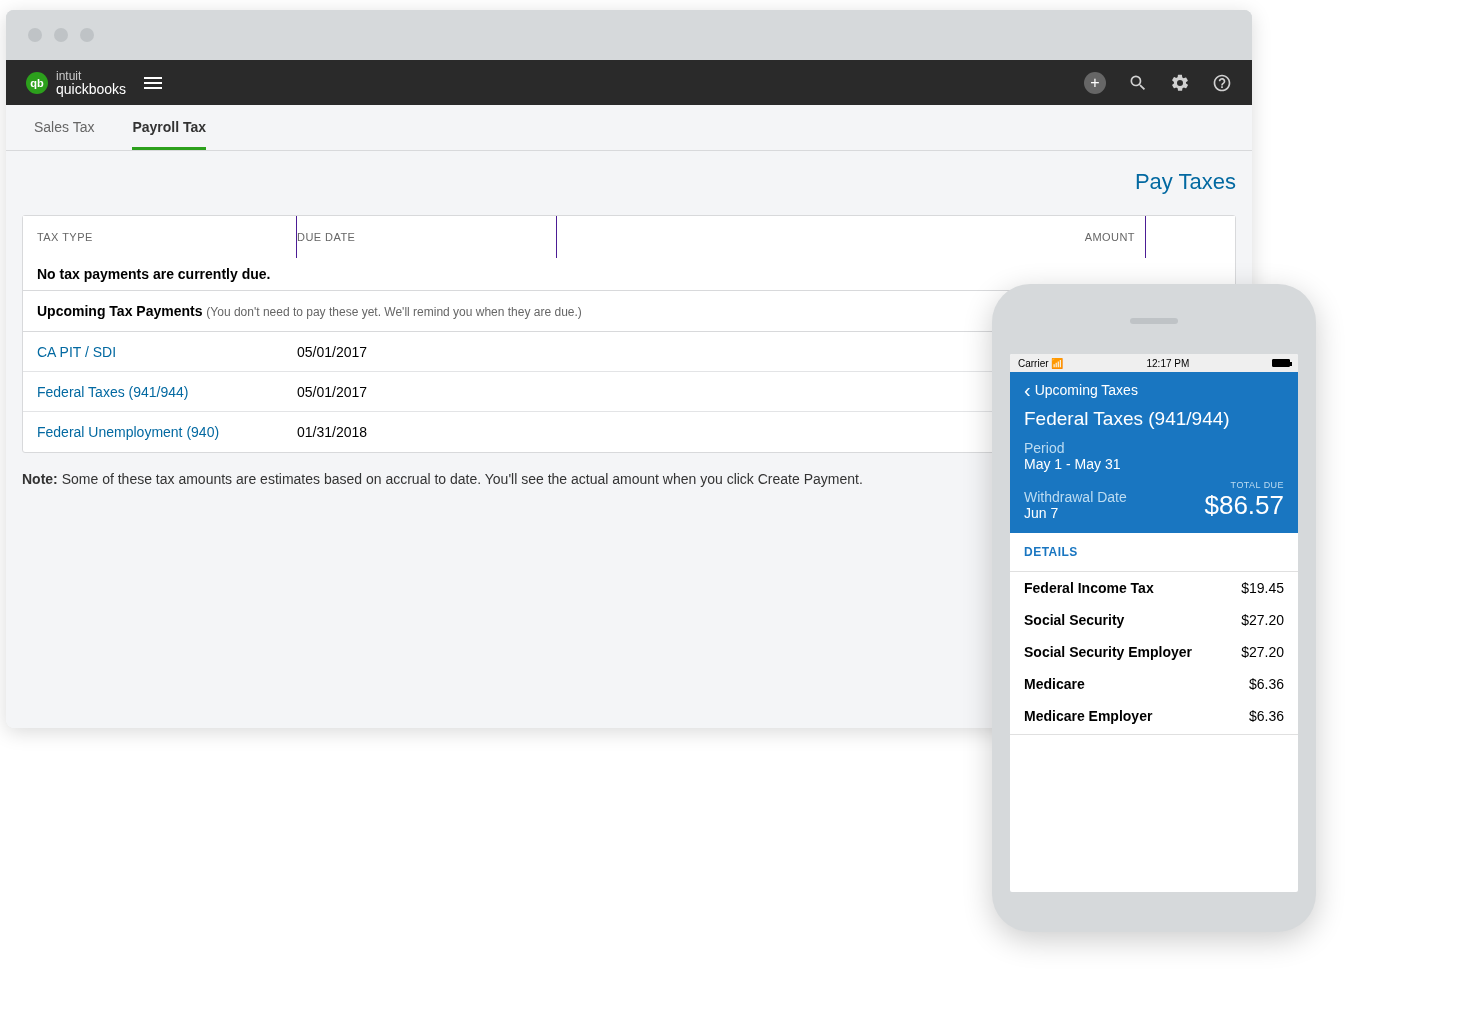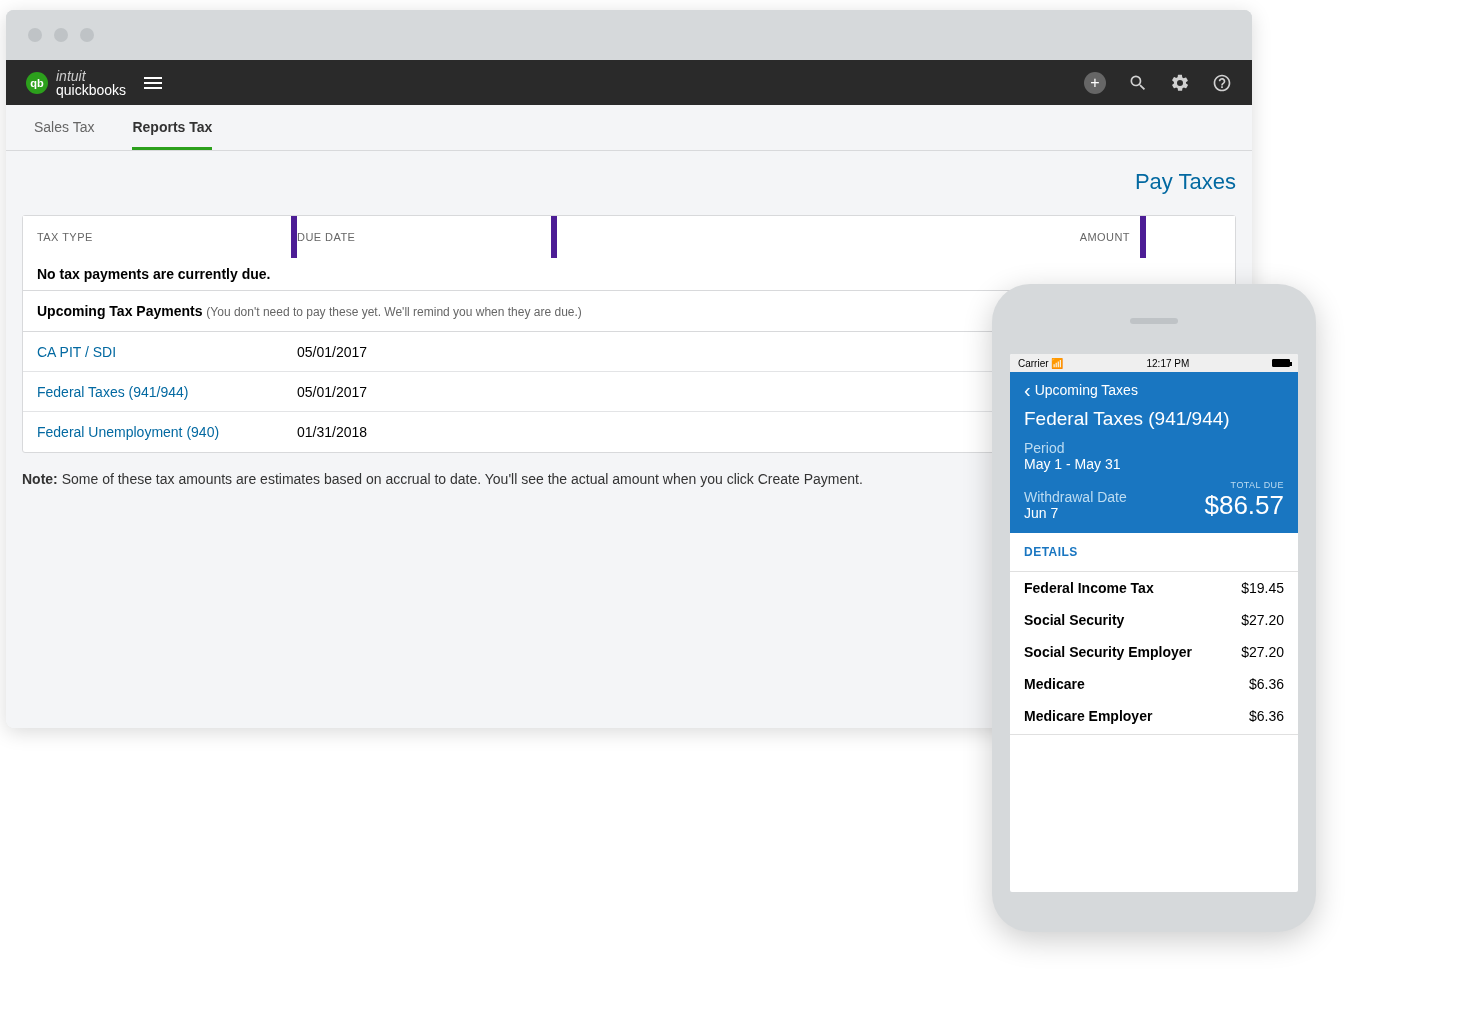--- a/index.html
+++ b/index.html
@@ -9,21 +9,21 @@
     .desktop-window { position: absolute; top: 10px; left: 6px; width: 1246px; height: 718px; background: #d6d9db; border-radius: 8px; box-shadow: 0 4px 20px rgba(0,0,0,0.15); overflow: hidden; }
     .window-chrome { height: 50px; background: #d6d9db; display: flex; align-items: center; padding-left: 22px; gap: 12px; }
     .chrome-dot { width: 14px; height: 14px; border-radius: 50%; background: #bfc3c6; }
     .window-inner { position: absolute; top: 50px; left: 0; right: 0; bottom: 0; background: #fff; }
 
     
     .topbar { height: 45px; background: #2a2a2a; display: flex; align-items: center; padding: 0 20px; }
     .qb-logo-wrap { display: flex; align-items: center; gap: 8px; }
     .qb-logo-circle { width: 22px; height: 22px; border-radius: 50%; background: #2ca01c; display: flex; align-items: center; justify-content: center; color: #fff; font-size: 11px; font-weight: 700; }
     .qb-name { display: flex; flex-direction: column; line-height: 1; color: #fff; }
-    .qb-name .small { font-size: 14px; color: #ccc; font-style: italic; }
+    .qb-name .small { font-size: 12px; color: #ccc; }
     .qb-name .big { font-size: 14px; font-weight: 400; }
     .hamburger { margin-left: 18px; display:flex; flex-direction:column; gap:3px; cursor:pointer;}
     .hamburger span { width:18px; height:2px; background:#fff; }
     .topbar-right { margin-left: auto; display: flex; align-items: center; gap: 22px; }
     .topbar-icon { width: 20px; height: 20px; fill: #d0d0d0; cursor:pointer; }
     .plus-circle { width: 22px; height: 22px; border-radius:50%; background:#666; display:flex;align-items:center;justify-content:center;color:#fff;font-size:16px;line-height:1;}
 
     
     .content-area { display: flex; height: calc(100% - 45px); background: #f4f5f7; }
 
@@ -35,21 +35,21 @@
     
     .main { flex: 1; background: #f4f5f7; }
     .tabs { display: flex; gap: 38px; padding: 14px 28px 0 28px; border-bottom: 1px solid #d8d9db; }
     .tab { font-size: 14px; color: #666; padding-bottom: 12px; cursor:pointer; }
     .tab.active { color: #333; font-weight: 700; border-bottom: 3px solid #2ca01c; }
     .page-title { font-size: 22px; font-weight: 400; color: #0369a1; padding: 18px 16px 20px 16px; text-align: right; }
 
     .table-wrap { margin: 0 16px; background: #fff; border: 1px solid #d8d9db; border-radius: 3px; }
     .thead-row, .tbody-row { display: flex; align-items: center; padding: 0 14px; }
     .thead-row { height: 42px; font-size: 11px; letter-spacing: 0.04em; color: #666; background:#fff; }
-    .thead-row .th { border-right: 6px solid #4c1d95; height: 100%; display:flex; align-items:center; }
+    .thead-row .th { border-right: 1px solid #4c1d95; height: 100%; display:flex; align-items:center; }
     .col-type { width: 260px; }
     .col-due { width: 260px; }
     .col-amount { flex: 1; text-align: right; justify-content:flex-end; padding-right: 10px; }
     .col-action { width: 75px; text-align:left; padding-left:10px; }
 
     .no-due { padding: 8px 14px; font-size: 14px; font-weight: 700; background:#fff; }
     .section-header { padding: 12px 14px; background: #fff; border-top: 1px solid #d8d9db; border-bottom: 1px solid #d8d9db; font-size: 14px; }
     .section-header .muted { font-weight: 400; color: #666; font-size: 12px; }
     .section-header .strong { font-weight: 700; }
 
@@ -124,21 +124,21 @@
           </svg>
       </div>
     </div>
 
     <div class="content-area">
 
 
       <div class="main">
         <div class="tabs">
           <div class="tab">Sales Tax</div>
-          <div class="tab active">Reports Tax</div>
+          <div class="tab active">Payroll Tax</div>
         </div>
         <div class="page-title">Pay Taxes</div>
 
         <div class="table-wrap">
           <div class="thead-row">
             <div class="th col-type">TAX TYPE</div>
             <div class="th col-due">DUE DATE</div>
             <div class="th col-amount">AMOUNT</div>
             <div class="col-action"></div>
           </div>

